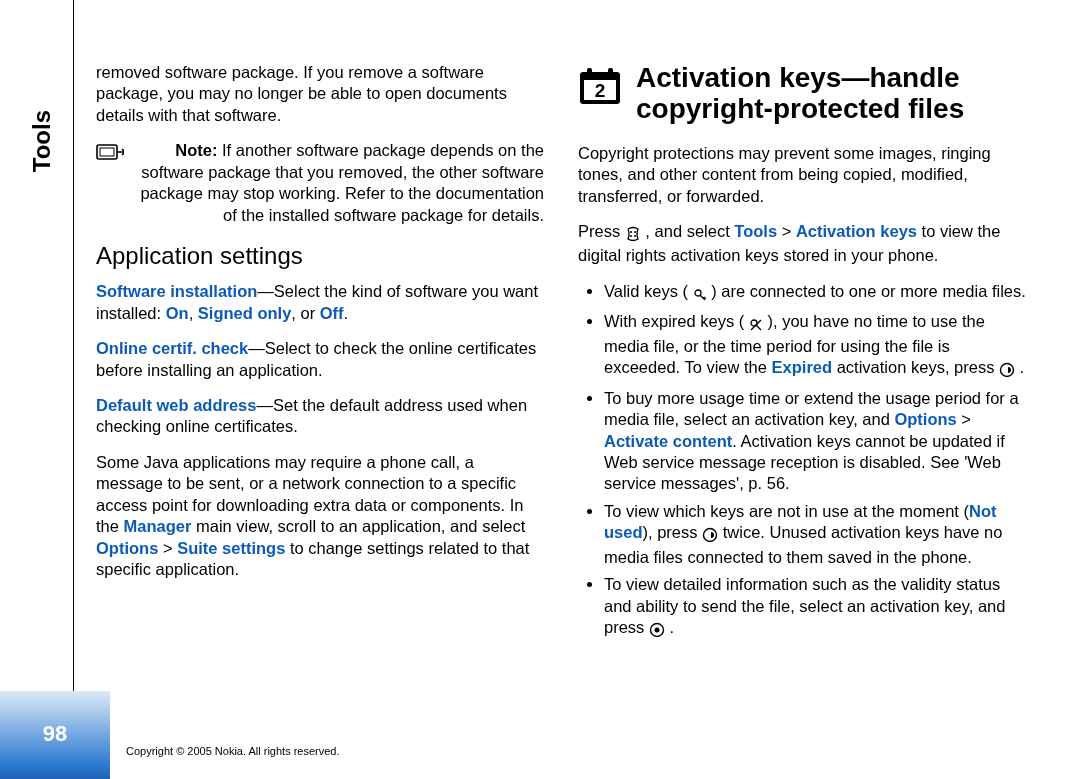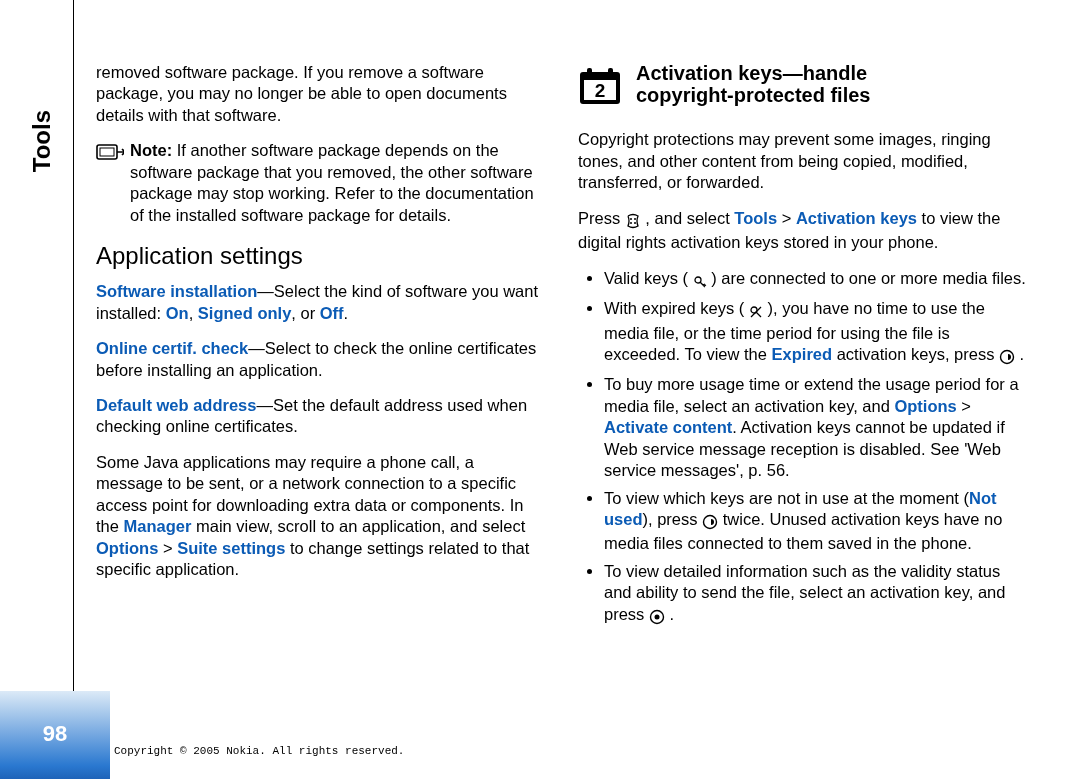--- a/index.html
+++ b/index.html
@@ -49,21 +49,21 @@
     line-height: 1.30;
   }
   p { margin: 0 0 14px 0; }
   .blue { color: #0b5bb5; font-weight: bold; }
   .h2 {
     font-size: 24px;
     font-weight: normal;
     margin: 14px 0 10px 0;
   }
   .h1 {
-    font-size: 20px;
+    font-size: 28px;
     font-weight: bold;
     line-height: 1.12;
     color: #000;
   }
   .h1-wrap {
     display: flex;
     align-items: flex-start;
     gap: 14px;
     margin-bottom: 18px;
   }
@@ -75,20 +75,21 @@
     margin: 0;
     padding-left: 26px;
   }
   ul.bullets li {
     margin-bottom: 6px;
   }
   .note-block {
     padding-left: 34px;
     position: relative;
     margin-bottom: 14px;
+    text-align: right;
   }
   .note-icon {
     position: absolute;
     left: 0;
     top: 2px;
   }
   .page-badge {
     position: absolute;
     left: 0;
     bottom: 0;
@@ -101,25 +102,24 @@
     padding-bottom: 32px;
     box-sizing: border-box;
   }
   .page-badge span {
     color: #fff;
     font-weight: bold;
     font-size: 22px;
   }
   .copyright {
     position: absolute;
-    left: 114px;
+    left: 126px;
     bottom: 22px;
     font-size: 11px;
     color: #000;
-    font-family: Liberation Mono, monospace;
   }
   svg { display: inline-block; vertical-align: -2px; }
   .inline-icon { vertical-align: -3px; }
 </style>
 </head>
 <body>
 
 <div class="vrule"></div>
 
 <div class="side-tab">

